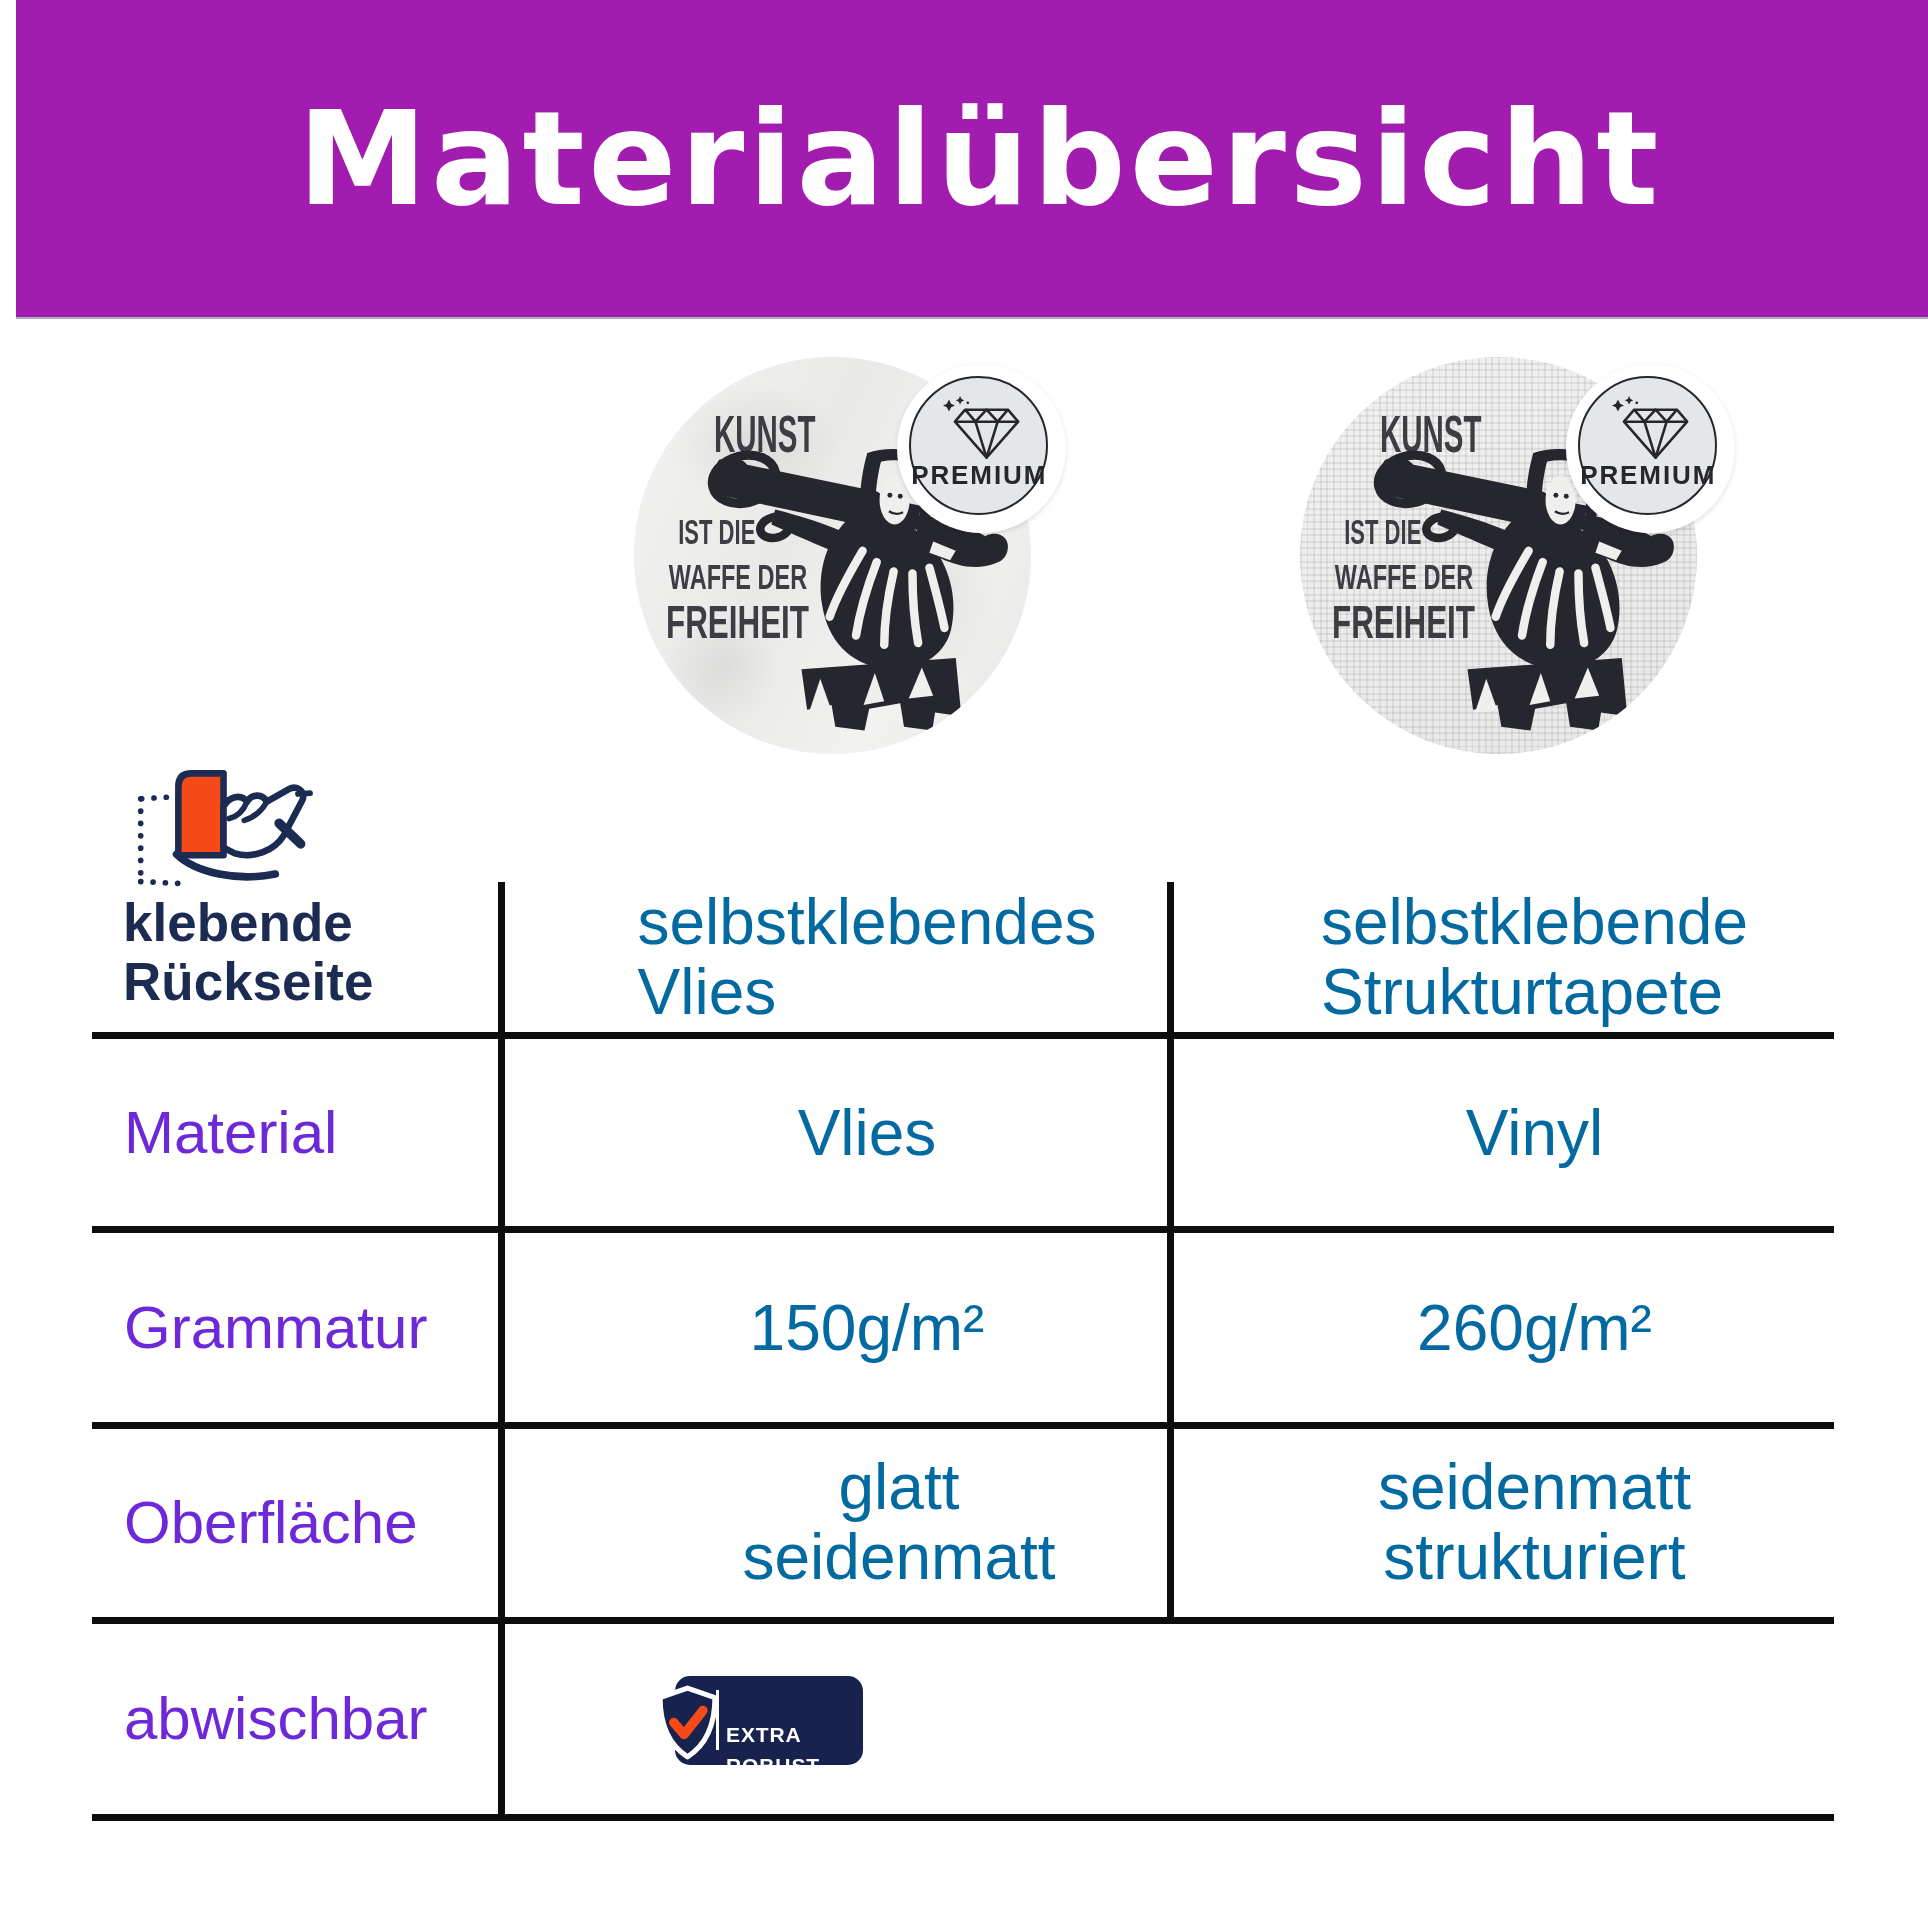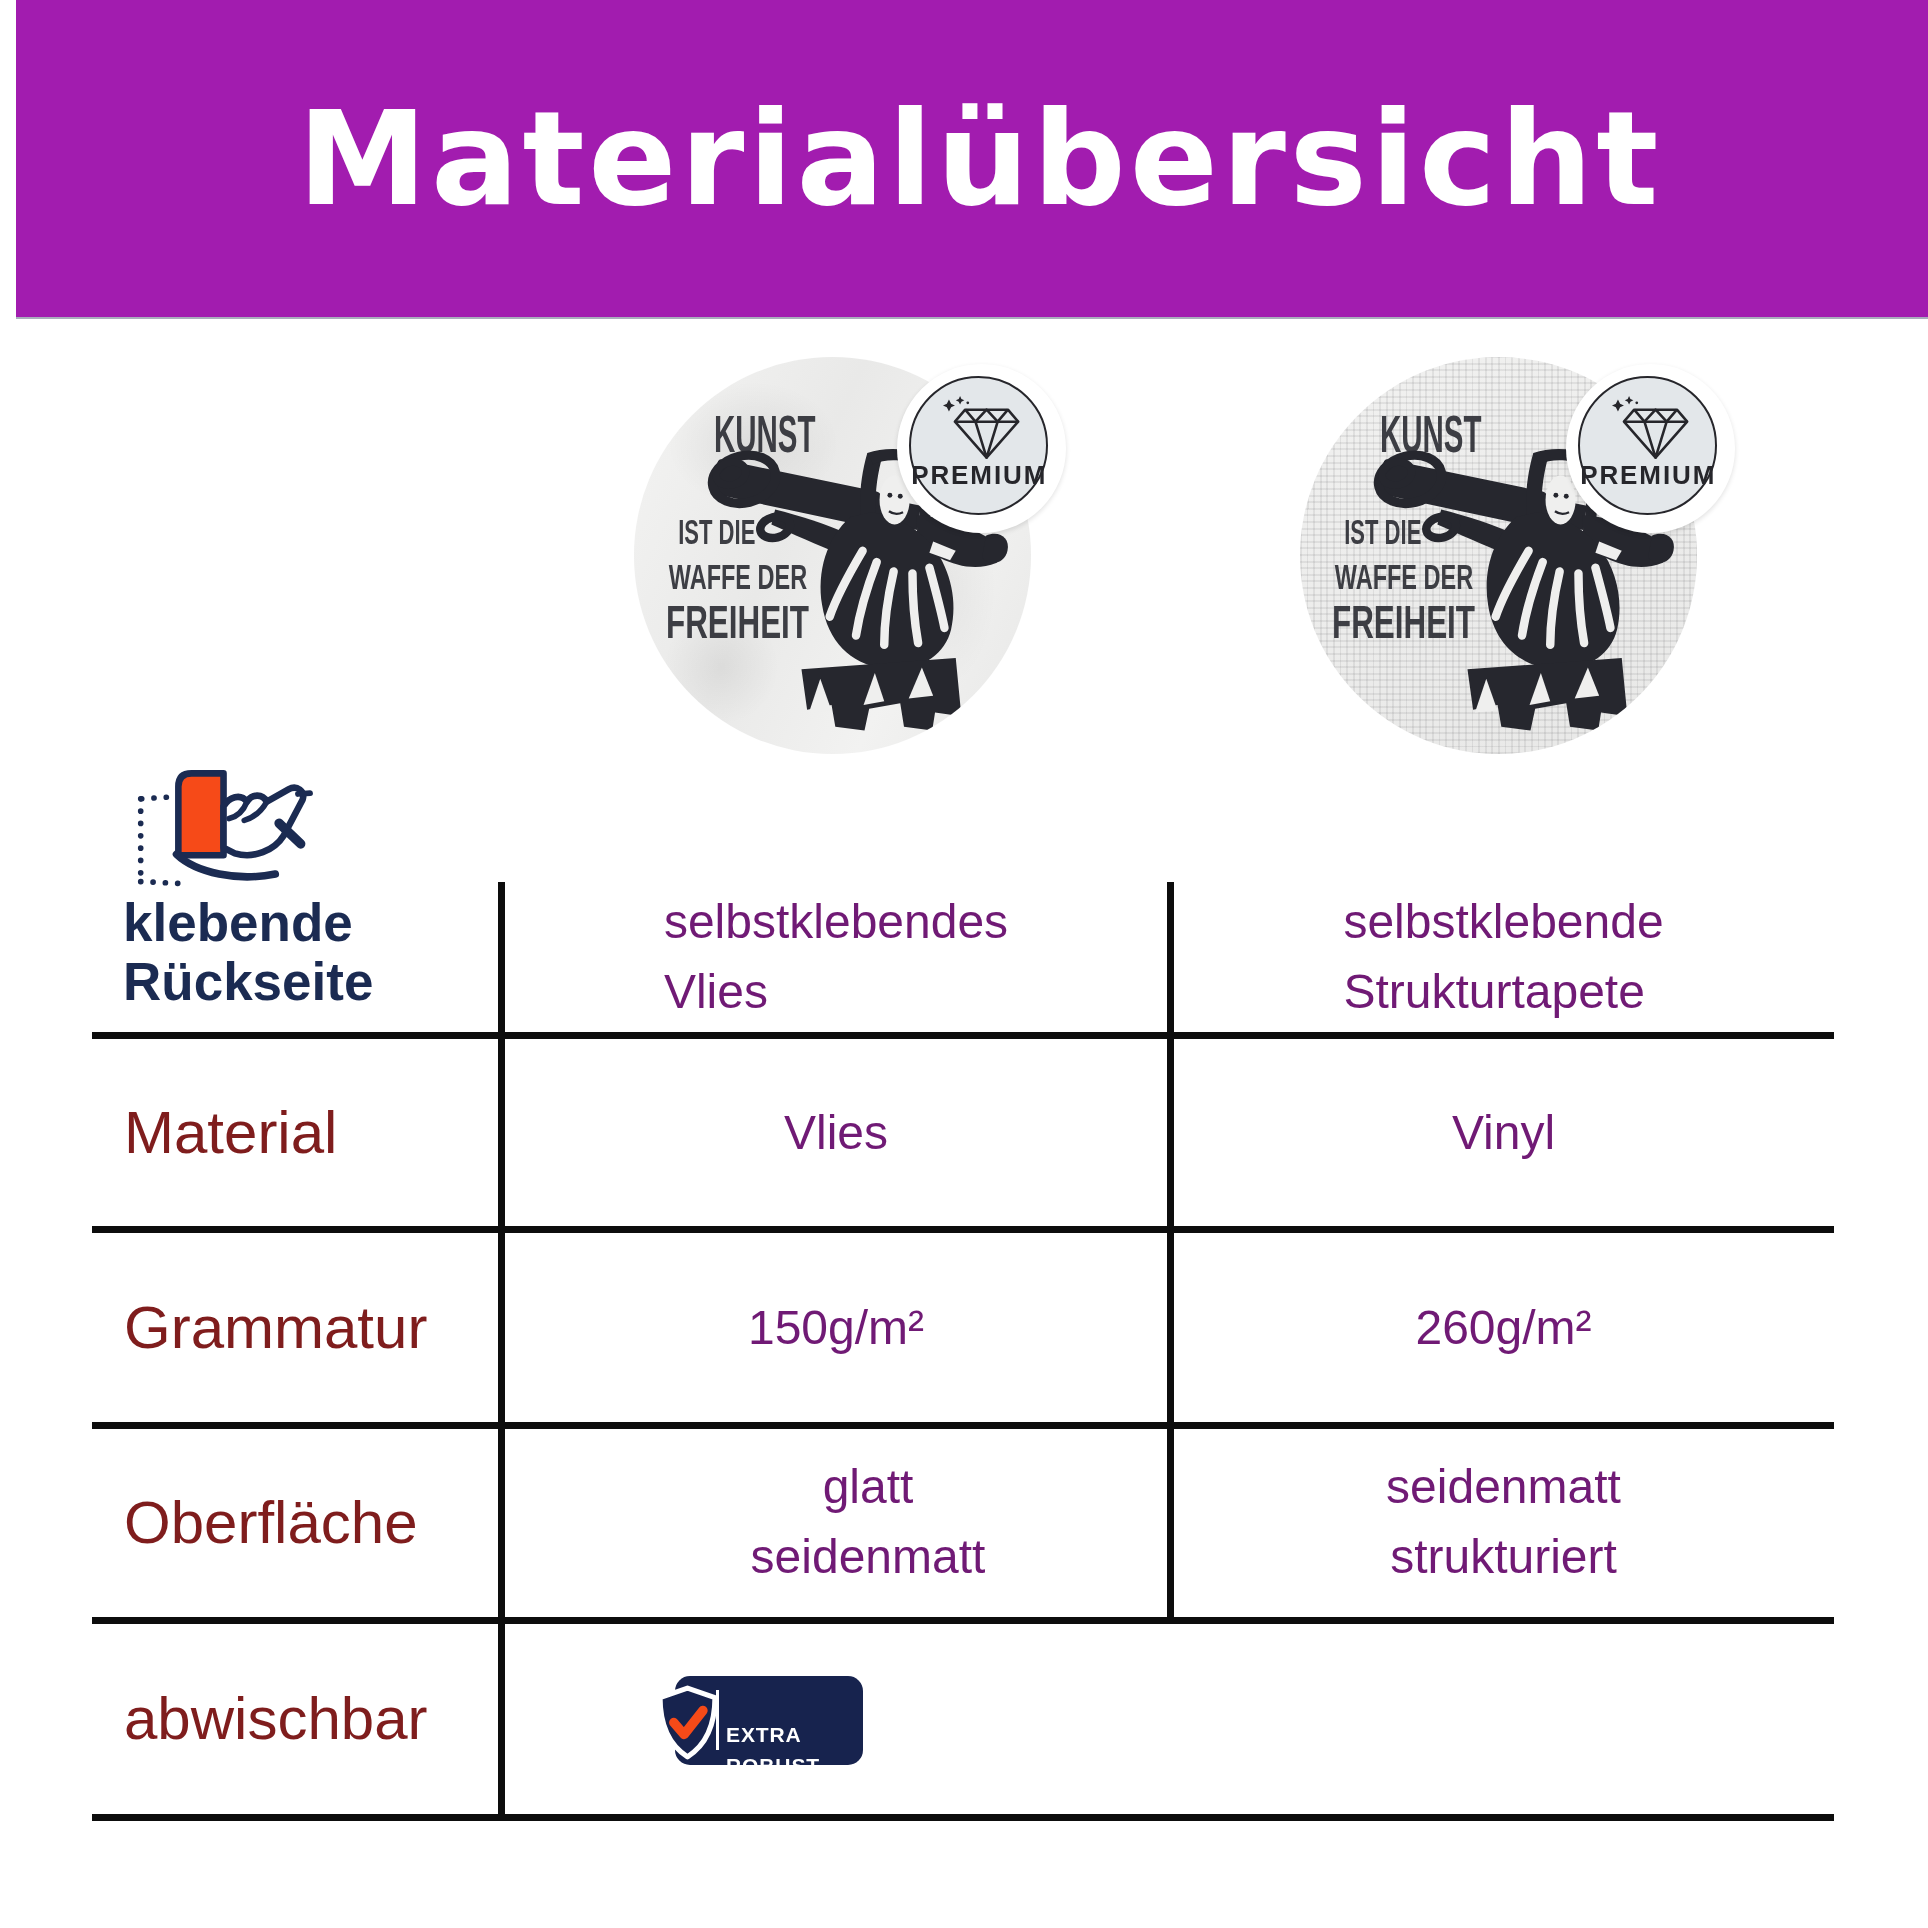--- a/index.html
+++ b/index.html
@@ -37,25 +37,25 @@
 
   
   .peel-icon{position:absolute;left:132px;top:763px;width:184px;height:128px;}
   .adhesive-label{position:absolute;left:123px;top:893px;font-size:53px;line-height:59px;
                   font-weight:bold;color:#1b2b52;}
 
   
   .hline{position:absolute;left:92px;width:1742px;height:6.6px;background:#0d0d0d;}
   .vline{position:absolute;width:6.6px;background:#0d0d0d;}
   .cell{position:absolute;display:flex;align-items:center;justify-content:center;
-        font-size:48px;line-height:70px;color:#701a75;}
+        font-size:64px;line-height:70px;color:#0369a1;padding-left:31px;}
   .cell .stack{text-align:left;}
   .cell.centered .stack{text-align:center;}
   .label-cell{position:absolute;left:124px;width:367px;display:flex;align-items:center;
-              font-size:60px;color:#7f1d1d;}
+              font-size:60px;color:#6d28d9;}
 
   
   .robust{position:absolute;left:675px;top:1676px;width:188px;height:89px;background:#17234e;border-radius:15px;}
   .robust .divider{position:absolute;left:41px;top:14px;width:2.8px;height:60px;background:#ffffff;}
   .robust .txt{position:absolute;left:51px;top:13px;color:#ffffff;font-weight:bold;
                font-size:21px;line-height:31px;letter-spacing:0.9px;margin-top:30px;}
   .robust svg{position:absolute;left:-27px;top:6.6px;width:79px;height:79px;}
 </style>
 </head>
 <body>

